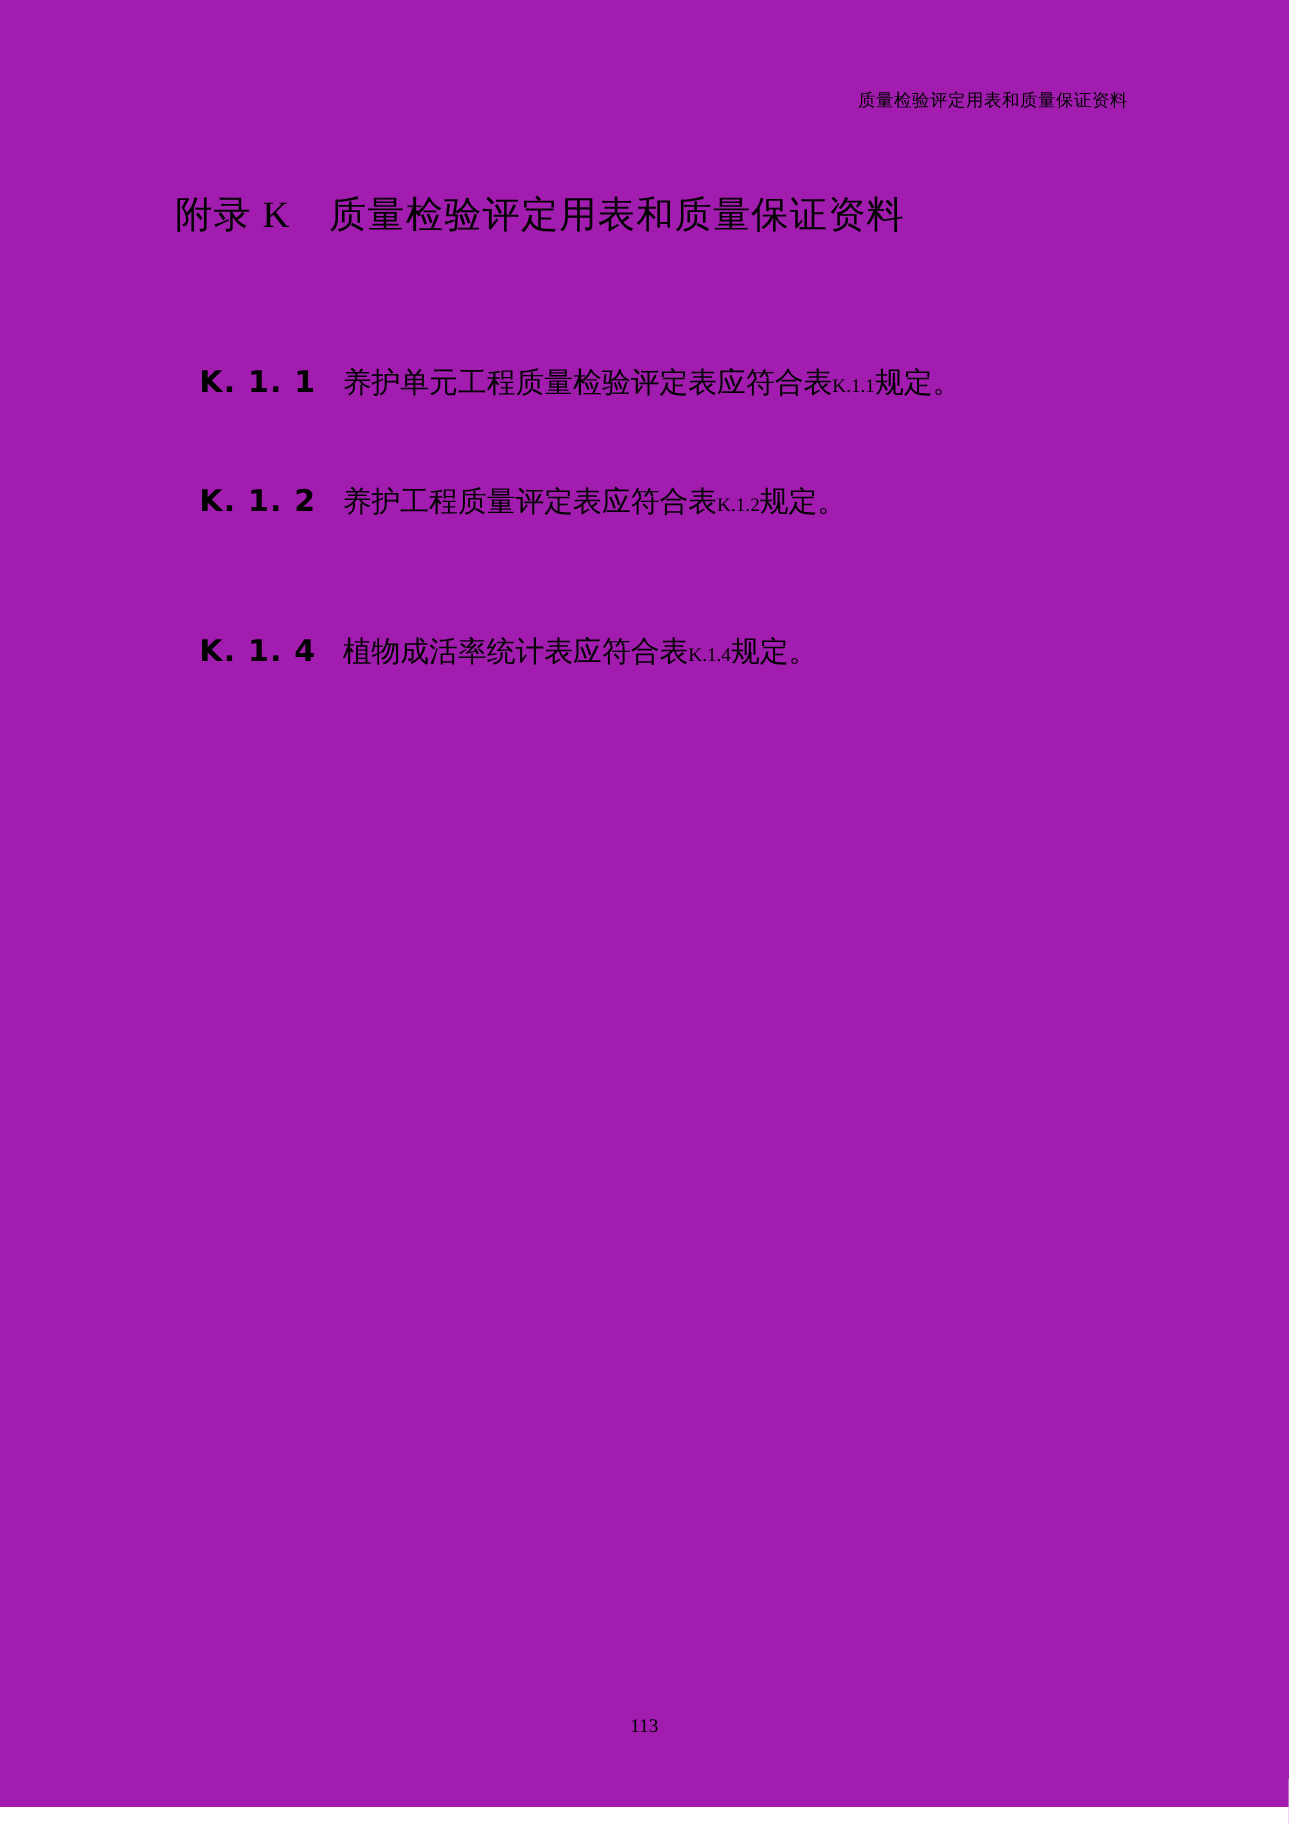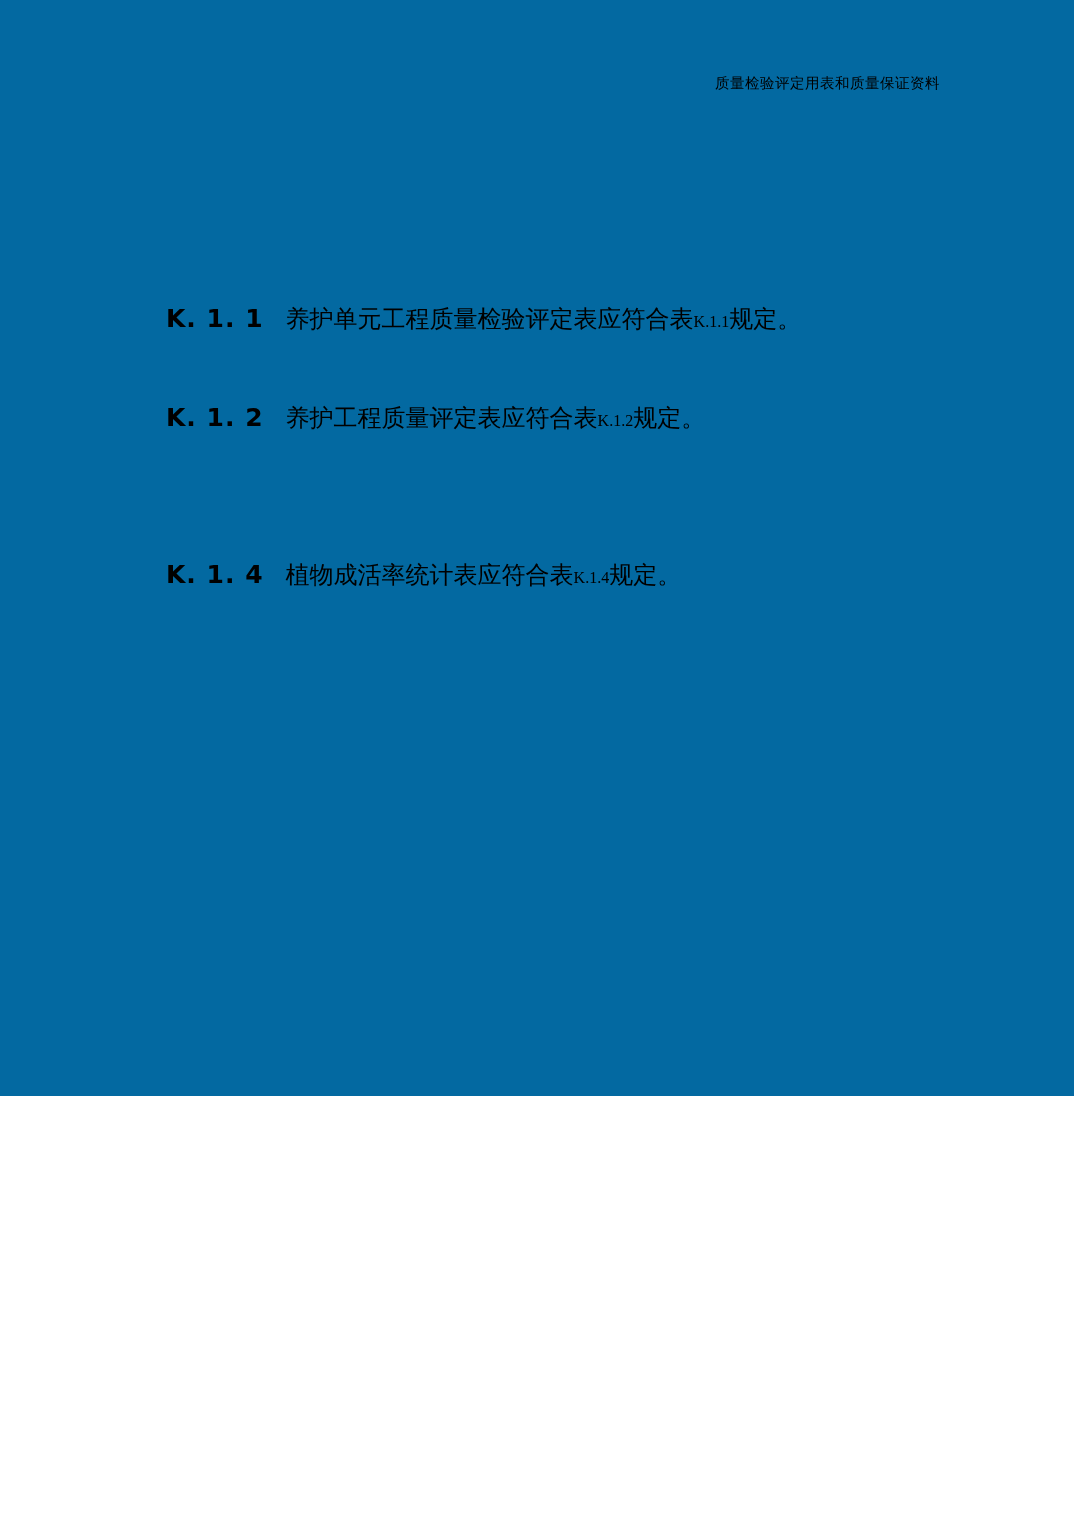--- a/index.html
+++ b/index.html
@@ -7,22 +7,22 @@
     padding: 0;
     background: #ffffff;
   }
   body {
     font-family: "Liberation Serif", "DejaVu Serif", serif;
     color: #000000;
   }
   .page {
     position: relative;
     width: 1074px;
-    height: 1096px;
-    background: #0369a1;
+    height: 1506px;
+    background: #a21caf;
     overflow: hidden;
     margin: 0 auto;
   }
   .running-head {
     position: absolute;
     top: 74px;
     right: 134px;
     font-family: "DejaVu Sans", "Liberation Sans", sans-serif;
     font-size: 14.5px;
     letter-spacing: 0.5px;
@@ -81,47 +81,51 @@
     font-family: "DejaVu Serif", "Liberation Serif", serif;
     font-size: 24px;
   }
   .clause .ref {
     font-family: "Liberation Serif", "DejaVu Serif", serif;
     font-size: 16px;
   }
   .c1 { top: 300px; }
   .c2 { top: 399px; text-align: center; }
   .c3 { top: 471px; }
-  .c4 { top: 556px; }
+  .c4 { top: 524px; }
   .page-number {
     position: absolute;
     top: 1430px;
     left: 0;
     width: 1074px;
     text-align: center;
     font-family: "Liberation Serif", "DejaVu Serif", serif;
     font-size: 16px;
   }
 </style>
 </head>
 <body>
 
 <div class="page">
 
   <div class="running-head">质量检验评定用表和质量保证资料</div>
 
+  <div class="appendix-title">
+    <span class="tnum">附录 K</span><span class="gap"></span><span>质量检验评定用表和质量保证资料</span>
+  </div>
 
 
   <div class="clause c1">
     <span class="num">K. 1. 1</span><span class="gap"></span><span class="cn">养护单元工程质量检验评定表应符合表</span><span class="ref">K.1.1</span><span class="cn">规定。</span>
   </div>
 
   <div class="clause c2">
     <span class="num">K. 1. 2</span><span class="gap"></span><span class="cn">养护工程质量评定表应符合表</span><span class="ref">K.1.2</span><span class="cn">规定。</span>
   </div>
 
 
   <div class="clause c4">
     <span class="num">K. 1. 4</span><span class="gap"></span><span class="cn">植物成活率统计表应符合表</span><span class="ref">K.1.4</span><span class="cn">规定。</span>
   </div>
 
+  <div class="page-number">113</div>
 
 </div>
 
 </body></html>

